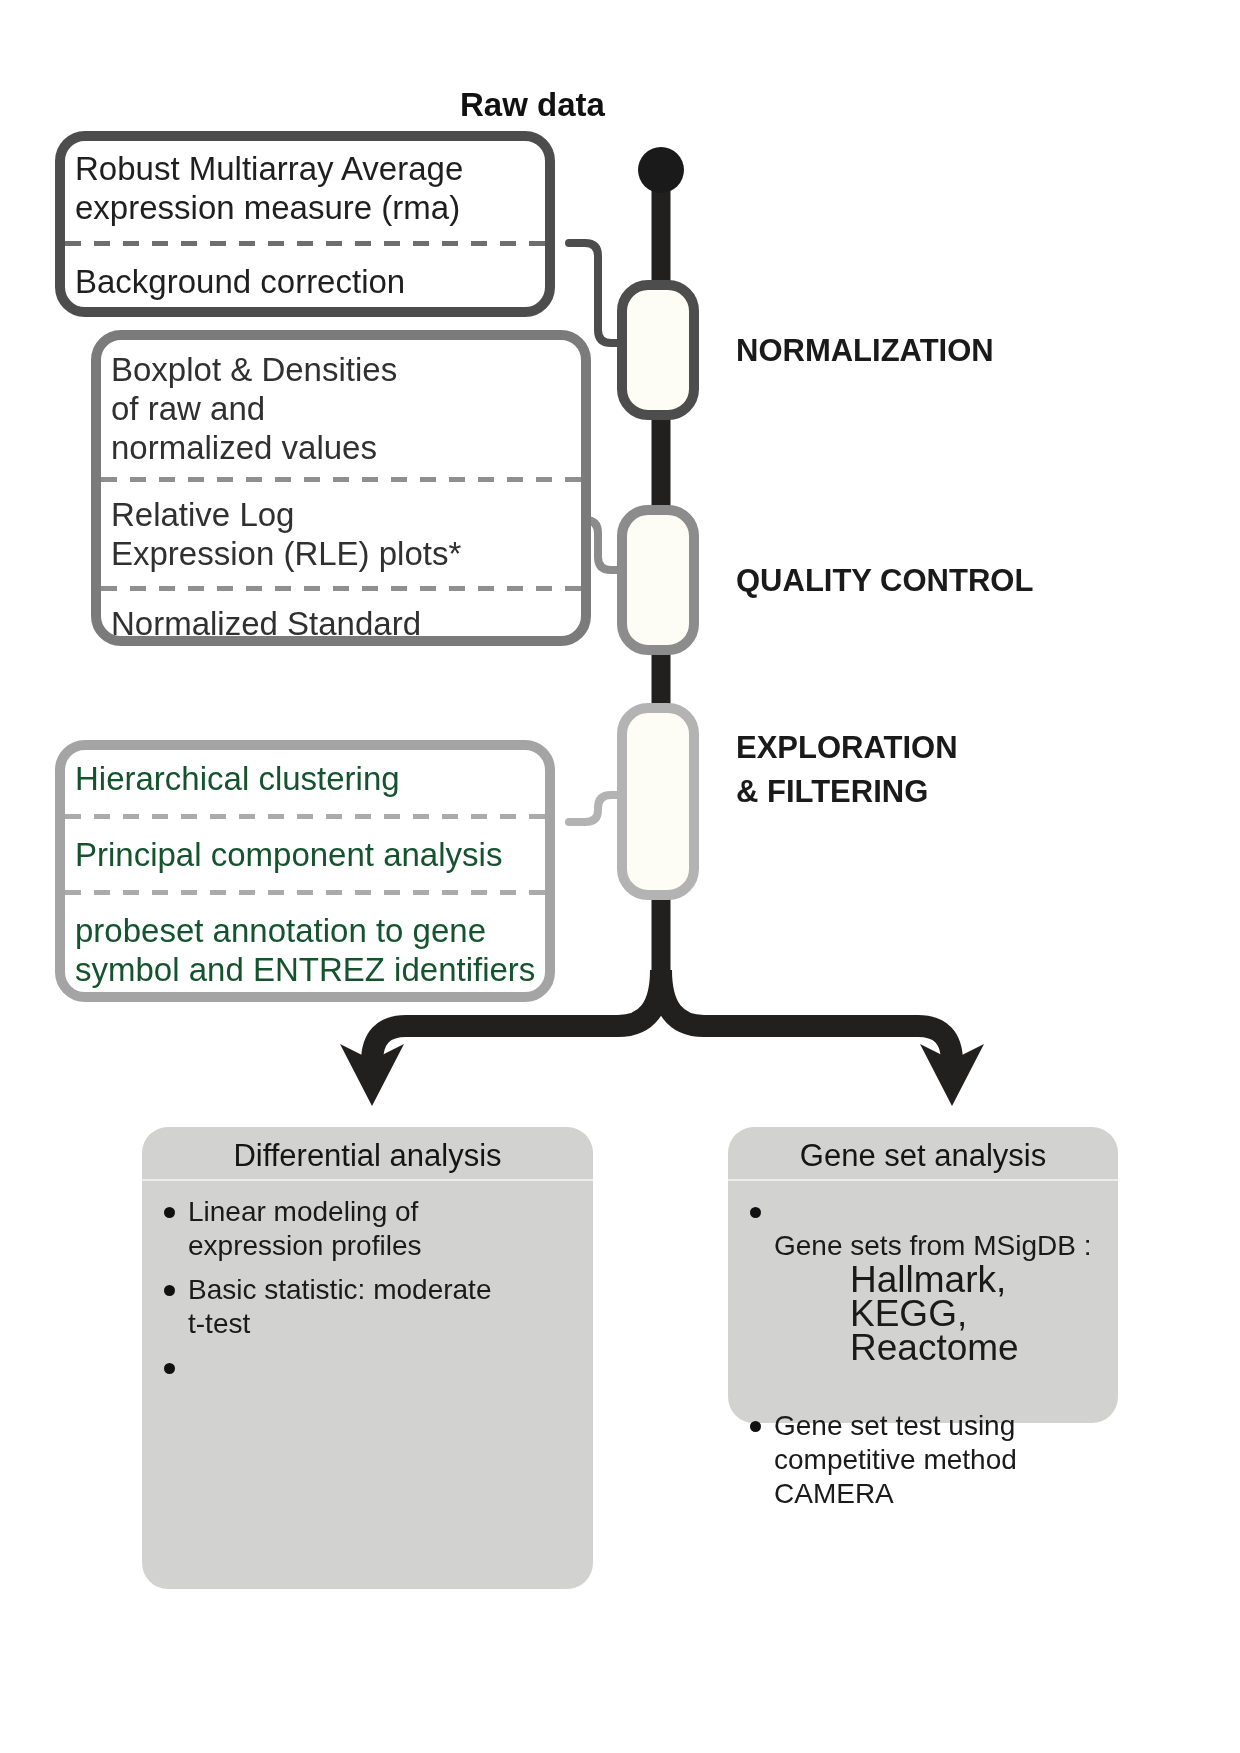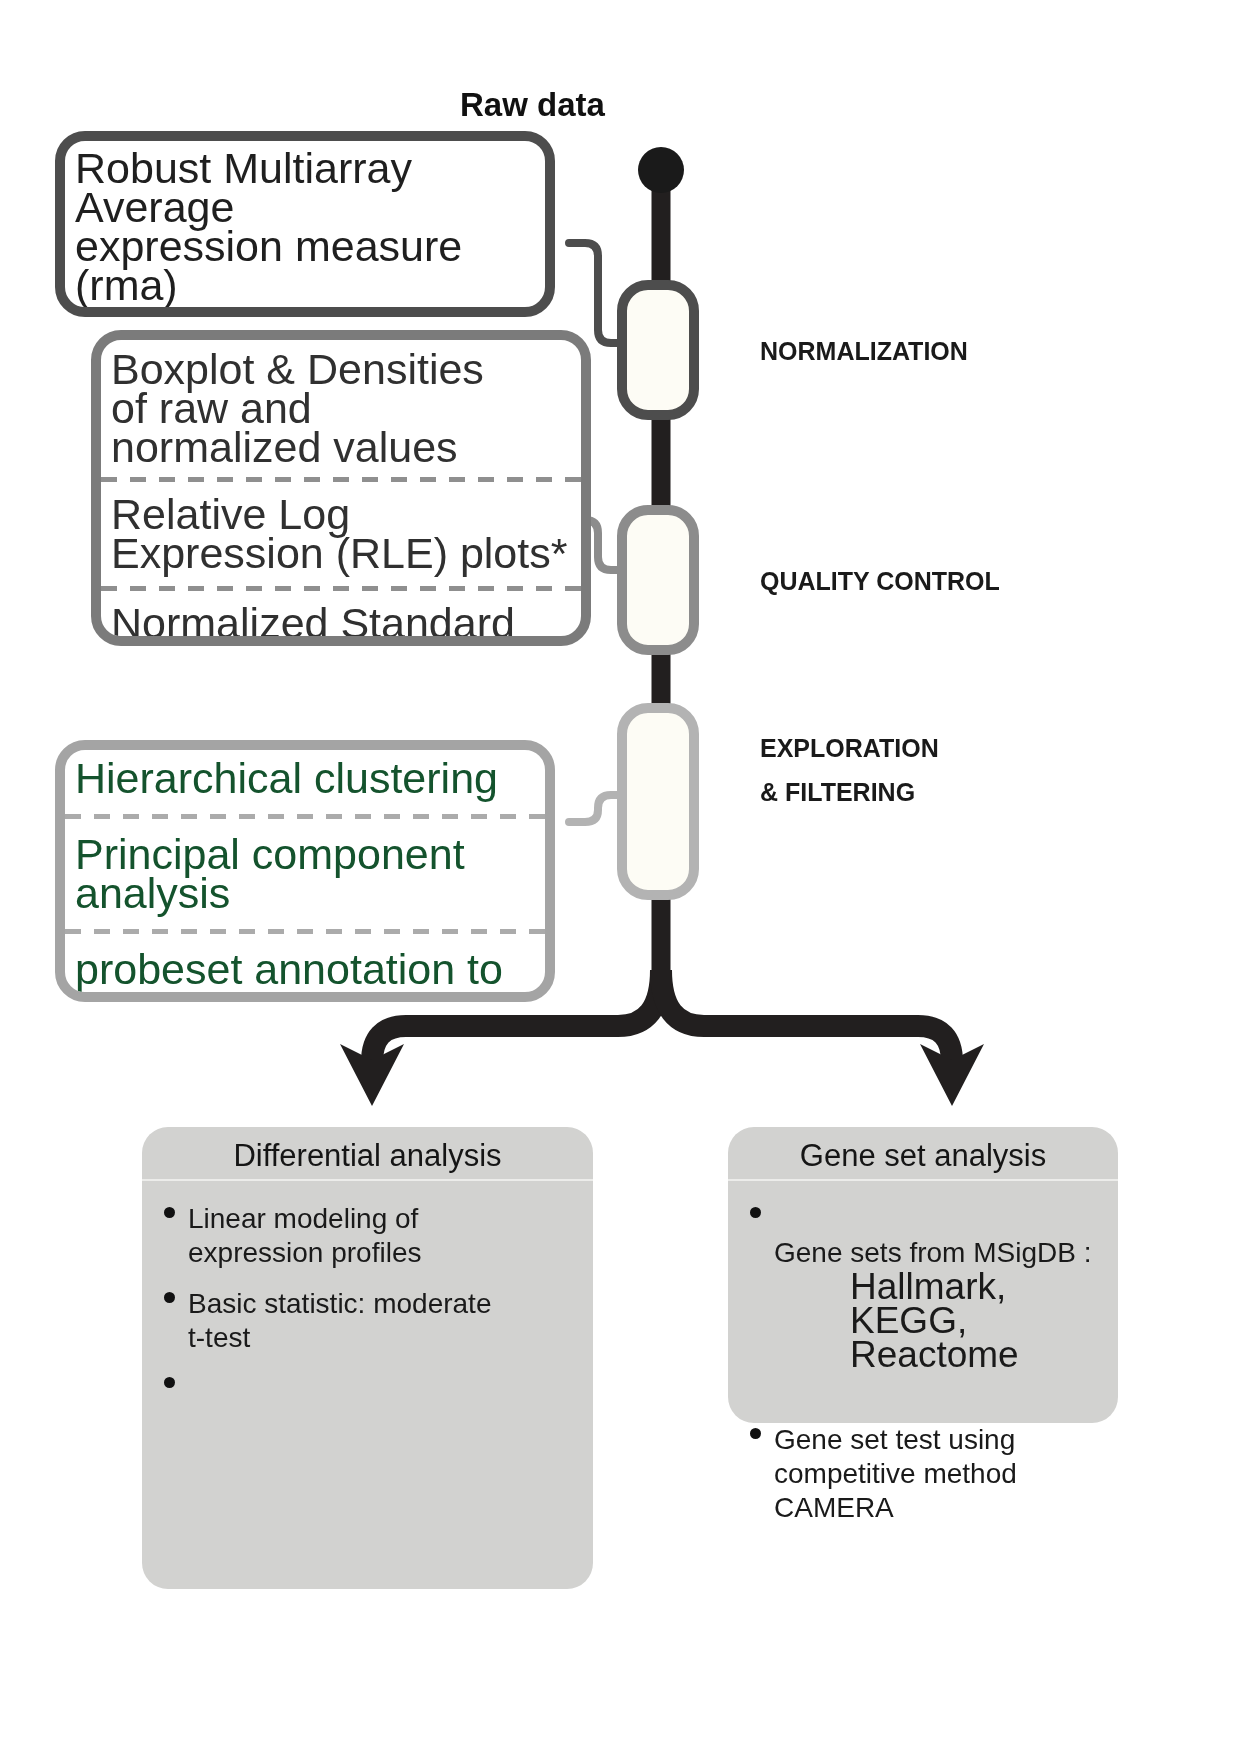--- a/index.html
+++ b/index.html
@@ -17,36 +17,36 @@
     position:absolute;left:460px;top:86px;width:400px;
     text-align:left;font-size:33px;font-weight:bold;color:#111111;
   }
 
   
   .pbox{
     position:absolute;left:55px;width:500px;
     background:#ffffff;border-style:solid;border-radius:30px;
     box-sizing:border-box;overflow:hidden;
   }
-  .pbox .row{white-space:pre-line;font-size:43px;line-height:39px;padding:8px 6px 10px 10px;}
+  .pbox .row{white-space:pre-line;font-size:33px;line-height:39px;padding:8px 6px 10px 10px;}
   .pbox .dash{height:5px;background:repeating-linear-gradient(to right,var(--dc) 0 16px,transparent 16px 29px);}
   .b1{top:131px;height:186px;border-width:10px;border-color:#4d4d4d;--dc:#6e6e6e;color:#1f1f1f;}
   .b1 .row1{padding-top:8px;padding-bottom:14px;}
   .b1 .row2{padding-top:16px;}
   .b2{top:330px;height:316px;border-width:10px;border-color:#7b7b7b;--dc:#8f8f8f;color:#303030;margin-left:36px;}
   .b2 .row1{padding-top:10px;}
   .b2 .row2,.b2 .row3{padding-top:13px;padding-bottom:13px;}
   .b3{top:740px;height:262px;border-width:10px;border-color:#a4a4a4;--dc:#ababab;color:#14532d;}
   .b3 .dash{margin:7px 0;}
   .b3 .row{padding-top:9px;padding-bottom:9px;}
 
   
   .stage{
-    position:absolute;left:760px;white-space:pre-line;
-    font-size:25px;font-weight:bold;color:#1a1a1a;line-height:44px;
+    position:absolute;left:736px;white-space:pre-line;
+    font-size:31px;font-weight:bold;color:#1a1a1a;line-height:44px;
   }
   .s1{top:329px;}
   .s2{top:559px;}
   .s3{top:726px;}
 
   
   .obox{
     position:absolute;top:1127px;background:#d2d2d0;border-radius:26px;
     box-sizing:border-box;color:#1a1a1a;
   }
@@ -57,21 +57,21 @@
   }
   .osep{height:2px;background:#ececea;margin:0;}
   .blist{padding:14px 8px 0 20px;}
   .bullet{display:flex;margin-bottom:10px;}
   .bdot{
     flex:0 0 26px;position:relative;
   }
   .bdot::before{
     content:"";position:absolute;left:2px;top:12px;width:11px;height:11px;border-radius:50%;background:#111111;
   }
-  .btext{white-space:pre-line;font-size:28px;line-height:34px;margin-top:7px;}
+  .btext{white-space:pre-line;font-size:28px;line-height:34px;}
   .bsub{white-space:pre-line;font-size:37px;line-height:34px;margin-left:76px;}
 </style>
 </head>
 <body>
 
 <div class="canvas">
 
   <svg class="layer" viewBox="0 0 1240 1753">
 
     <line x1="661" y1="172" x2="661" y2="1000" stroke="#221f1f" stroke-width="19"></line>

